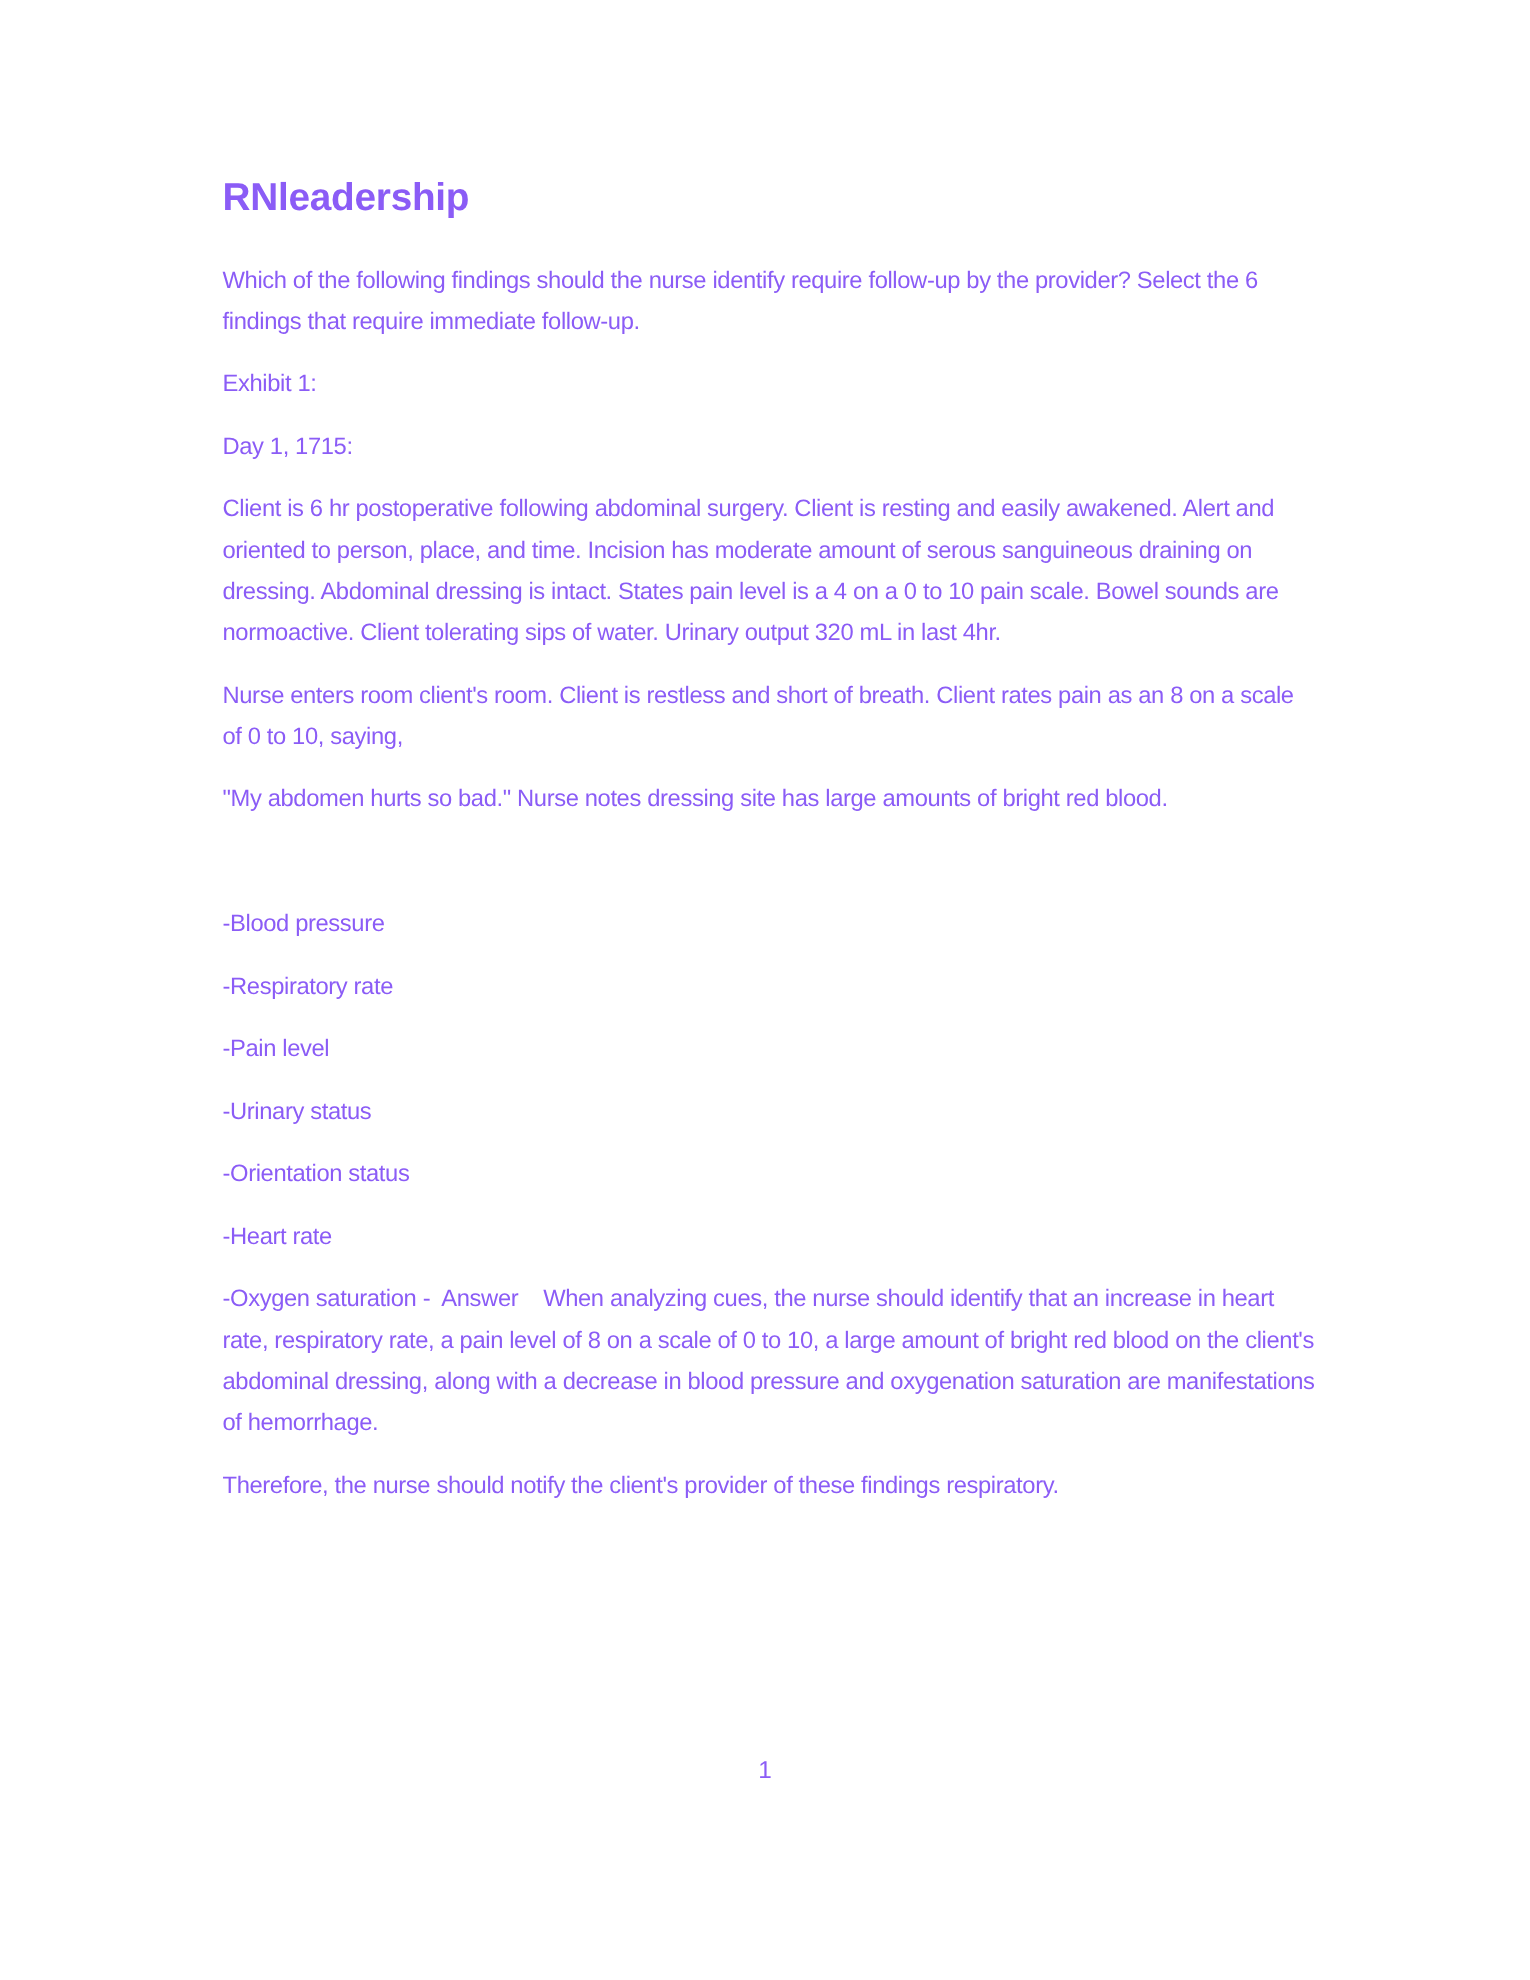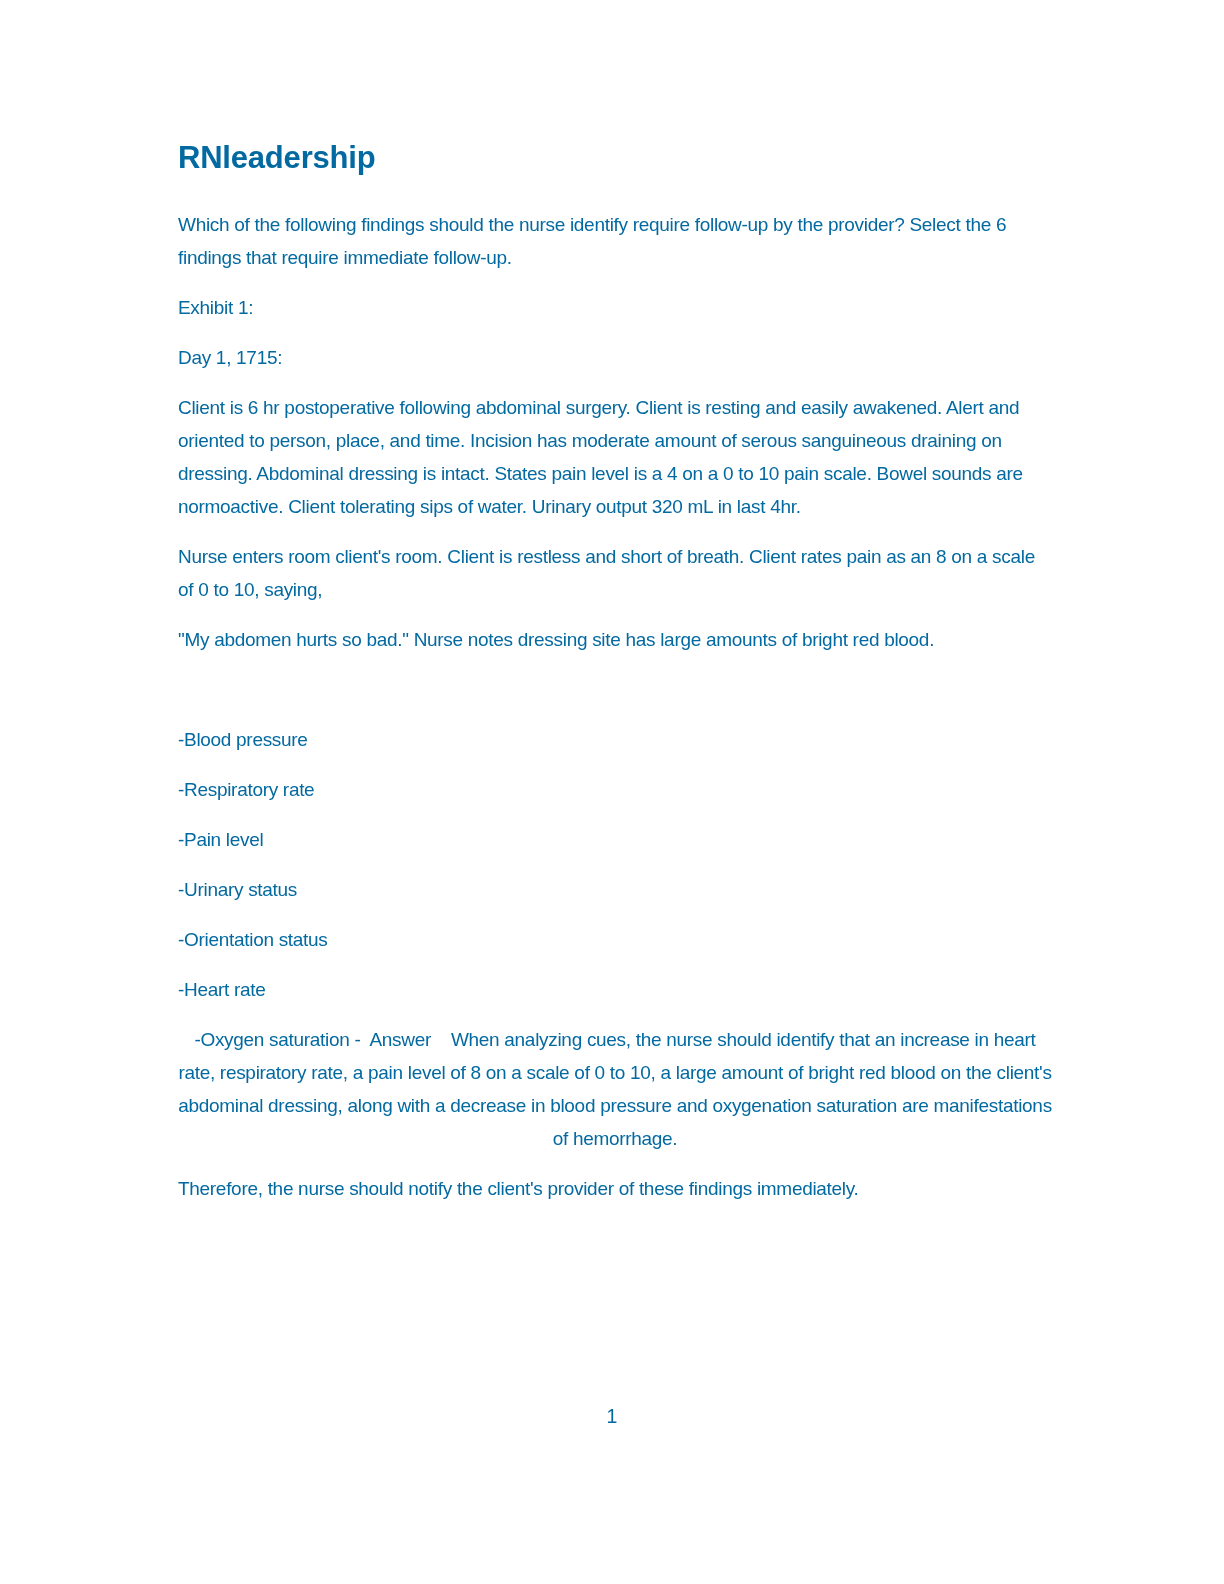--- a/index.html
+++ b/index.html
@@ -5,21 +5,21 @@
   html, body {
     margin: 0;
     padding: 0;
     background: #ffffff;
   }
   .page {
     position: relative;
     width: 1224px;
     height: 1584px;
     background: #ffffff;
-    color: #0369a1;
+    color: #8b5cf6;
     font-family: "Liberation Sans", "DejaVu Sans", sans-serif;
     overflow: hidden;
   }
   .content {
     padding: 140px 172px 0 178px;
   }
   .doc-title {
     font-size: 31px;
     line-height: 36px;
     font-weight: bold;
@@ -27,21 +27,20 @@
     letter-spacing: -0.2px;
   }
   .para {
     font-size: 19px;
     line-height: 33px;
     margin: 0 0 17px 0;
     letter-spacing: -0.3px;
   }
   .preserve {
     white-space: pre-wrap;
-    text-align: center;
   }
   .blank-para {
     min-height: 33px;
     margin: 0 0 17px 0;
   }
   .page-footer {
     position: absolute;
     left: 178px;
     width: 868px;
     top: 1400px;
@@ -81,18 +80,18 @@
     <p class="para">-Pain level</p>
 
     <p class="para">-Urinary status</p>
 
     <p class="para">-Orientation status</p>
 
     <p class="para">-Heart rate</p>
 
     <p class="para preserve">-Oxygen saturation -  Answer    When analyzing cues, the nurse should identify that an increase in heart rate, respiratory rate, a pain level of 8 on a scale of 0 to 10, a large amount of bright red blood on the client's abdominal dressing, along with a decrease in blood pressure and oxygenation saturation are manifestations of hemorrhage.</p>
 
-    <p class="para">Therefore, the nurse should notify the client's provider of these findings immediately.</p>
+    <p class="para">Therefore, the nurse should notify the client's provider of these findings respiratory.</p>
 
   </div>
 
   <div class="page-footer">1</div>
 </div>
 
 </body></html>

